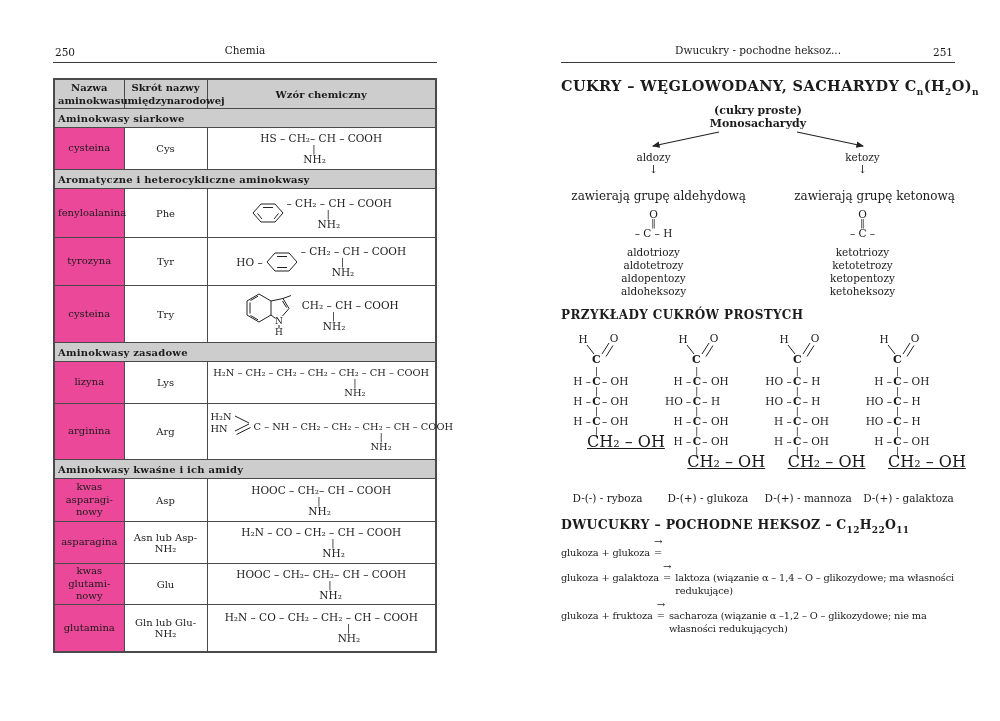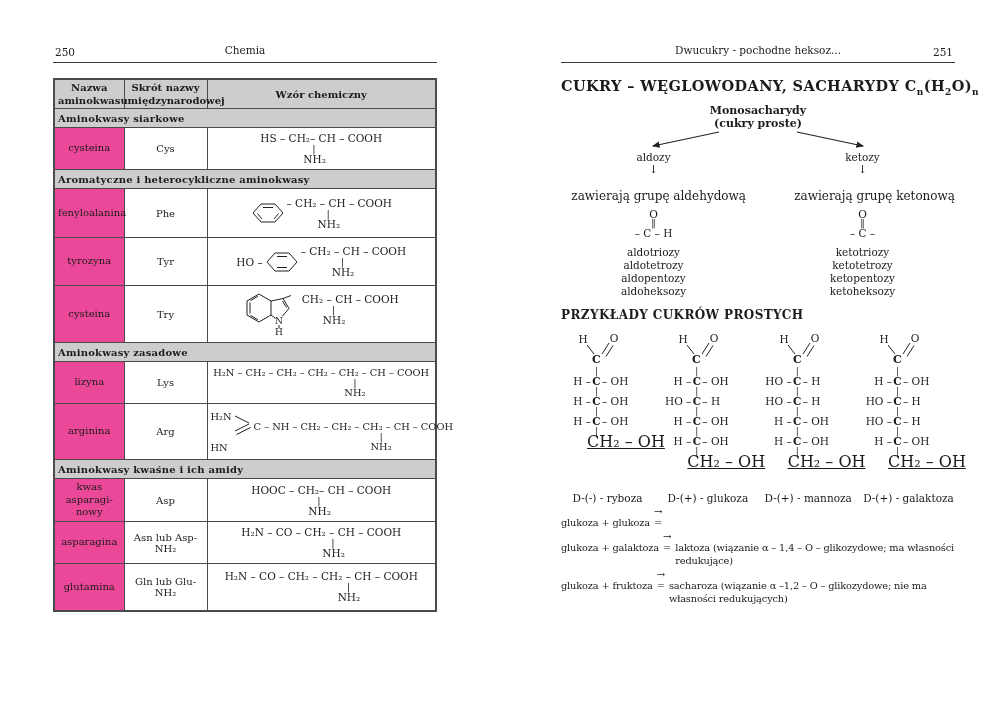--- a/index.html
+++ b/index.html
@@ -40,24 +40,24 @@
   .liz{font-size:9.8px;}
   .liz .l2{padding-left:140px;} .liz .l3{padding-left:131px;}
 
   .struct{display:inline-flex;align-items:center;text-align:left;gap:2px;}
   .struct.topalign{align-items:flex-start;}
   .chain .l1{line-height:13px;white-space:nowrap;}
   .chain .l2{line-height:8px;font-size:10px;}
   .chain .l3{line-height:12px;}
   .phe .chain .l2{padding-left:40px;} .phe .chain .l3{padding-left:31px;}
   .tyr .chain .l2{padding-left:40px;} .tyr .chain .l3{padding-left:31px;}
-  .trp .chain{margin-top:2px;}
+  .trp .chain{margin-top:8px;}
   .trp .chain .l2{padding-left:30px;} .trp .chain .l3{padding-left:21px;}
   .arg{font-size:9.8px;}
-  .arg-left{display:flex;flex-direction:column;gap:20px;line-height:11px;}
+  .arg-left{display:flex;flex-direction:column;gap:1px;line-height:11px;}
   .arg .chain{margin-top:9px;}
   .arg .chain .l2{padding-left:126px;} .arg .chain .l3{padding-left:117px;}
   .ringsvg polygon,.ringsvg line,.ringsvg path{stroke:#222;stroke-width:1;fill:none;}
   .ringsvg text{font:9px "DejaVu Serif", serif;fill:#1b1b1b;}
 
   
   .main-title{margin-top:14px;text-align:center;font-weight:bold;font-size:14.5px;letter-spacing:.4px;white-space:nowrap;}
   .main-title sub,.dw-heading sub{font-size:9px;}
   .tree-root{margin-top:7px;text-align:center;font-weight:bold;font-size:11px;line-height:13px;}
   .tree-arrows{display:block;margin:0 auto;}
@@ -261,20 +261,34 @@
         <td class="namecol">asparagina</td>
         <td class="abbr">Asn lub Asp-NH₂</td>
         <td class="fcell">
           <div class="fwrap asn">
             <div class="l1">H₂N – CO – CH₂ – CH – COOH</div>
             <div class="l2">|</div>
             <div class="l3">NH₂</div>
           </div>
         </td>
       </tr>
+      <tr class="rh41">
+        <td class="namecol">
+          <div>kwas glutami-</div>
+          <div>nowy</div>
+        </td>
+        <td class="abbr">Glu</td>
+        <td class="fcell">
+          <div class="fwrap glu">
+            <div class="l1">HOOC – CH₂– CH₂– CH – COOH</div>
+            <div class="l2">|</div>
+            <div class="l3">NH₂</div>
+          </div>
+        </td>
+      </tr>
       <tr class="rh47">
         <td class="namecol">glutamina</td>
         <td class="abbr">Gln lub Glu-NH₂</td>
         <td class="fcell">
           <div class="fwrap gln">
             <div class="l1">H₂N – CO – CH₂ – CH₂ – CH – COOH</div>
             <div class="l2">|</div>
             <div class="l3">NH₂</div>
           </div>
         </td>
@@ -285,22 +299,22 @@
 
   <div class="page page-right">
     <div class="pg-header">
       <span class="pg-title">Dwucukry - pochodne heksoz...</span>
       <span class="pg-num pr">251</span>
     </div>
 
     <div class="main-title"><span>CUKRY – WĘGLOWODANY, SACHARYDY C</span><sub>n</sub><span>(H</span><sub>2</sub><span>O)</span><sub>n</sub></div>
 
     <div class="tree-root">
+      <div>(cukry proste)</div>
       <div>Monosacharydy</div>
-      <div>(cukry proste)</div>
     </div>
 
     <svg class="tree-arrows" width="394" height="20" viewBox="0 0 394 20">
       <defs>
         <marker id="ah" markerWidth="8" markerHeight="8" refX="6" refY="3" orient="auto">
           <path d="M0,0 L7,3 L0,6 z" fill="#222"></path>
         </marker>
       </defs>
       <line x1="158" y1="2" x2="92" y2="16" stroke="#222" stroke-width="1.1" marker-end="url(#ah)"></line>
       <line x1="236" y1="2" x2="302" y2="16" stroke="#222" stroke-width="1.1" marker-end="url(#ah)"></line>
@@ -481,20 +495,21 @@
             <span class="fl">H –</span>
             <span class="fc">C</span>
             <span class="fr">– OH</span>
           </div>
           <div class="fbar">|</div>
           <div class="ftail">CH₂ – OH</div>
           <div class="fcap">D-(+) - galaktoza</div>
         </div>
       </div>
 
+    <div class="dw-heading"><span>DWUCUKRY – POCHODNE HEKSOZ – C</span><sub>12</sub><span>H</span><sub>22</sub><span>O</span><sub>11</sub></div>
 
     <div class="dw-lines" id="dw-lines">
         <div class="dw-line">
           <span class="dw-left">glukoza + glukoza</span>
           <span class="rxn">
             <span class="rxn-a">→</span>
             <span class="rxn-e">=</span>
           </span>
         </div>
         <div class="dw-line">

